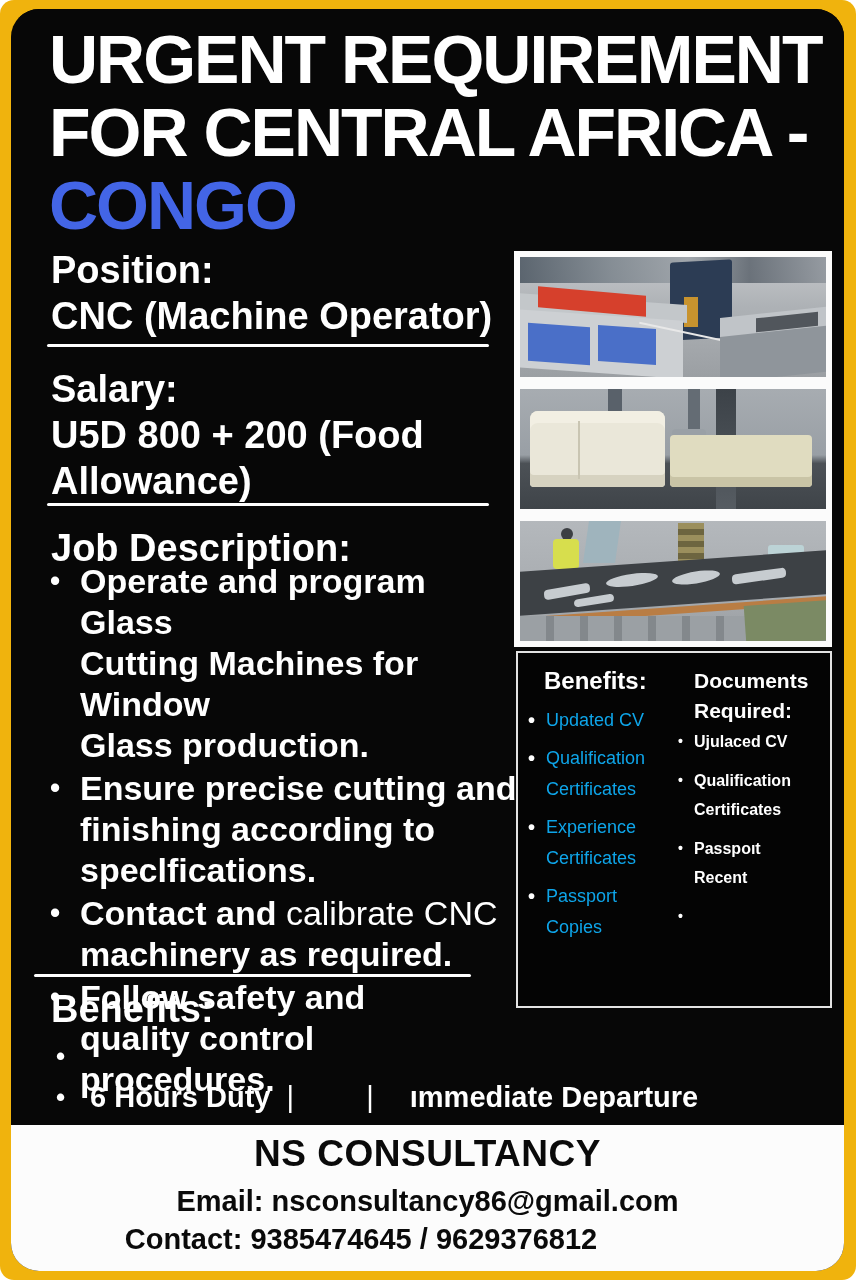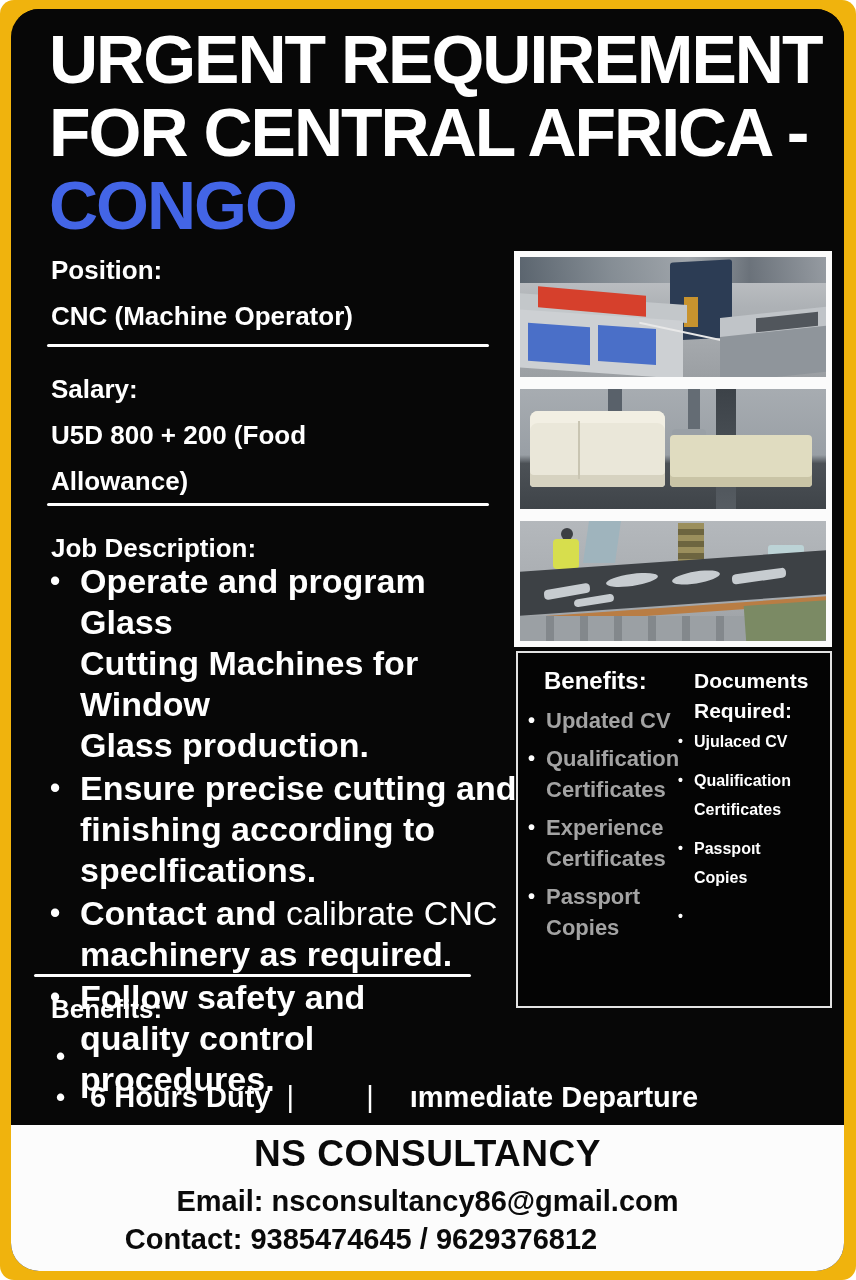--- a/index.html
+++ b/index.html
@@ -22,21 +22,21 @@
 
   
   .title {
     left:29px; top:14px; width:790px;
     color:#ffffff; font-size:68px; font-weight:800; letter-spacing:-2px;
     line-height:73px;
   }
   .title .congo { color:#4365E6; }
 
   
-  .h1w { color:#ffffff; font-size:26px; font-weight:700; line-height:46px; }
+  .h1w { color:#ffffff; font-size:38px; font-weight:700; line-height:46px; }
   .divider { height:3px; background:#ffffff; border-radius:2px; }
 
   .bullets { left:30px; top:552px; width:468px; }
   .bullet-row { display:flex; align-items:flex-start; margin-bottom:2px; }
   .bullet-dot { color:#fff; font-size:29px; font-weight:700; line-height:41px; width:30px; flex:0 0 30px; }
   .bullet-text { color:#fff; font-size:34px; font-weight:700; line-height:41px; }
   .bullet-text .thin { font-weight:400; }
 
   .bbul { display:flex; align-items:flex-start; }
   .bbul .bullet-dot { width:34px; flex:0 0 34px; font-size:26px; }
@@ -98,21 +98,21 @@
   .docs-panel {
     left:496px; top:642px; width:316px; height:357px;
     background:#040404; border:2px solid #e3e3e3; box-sizing:border-box;
   }
   .dp-head-left { left:26px; top:14px; color:#fff; font-size:24px; font-weight:700; }
   .dp-head-right { left:176px; top:13px; color:#fff; font-size:21px; font-weight:700; line-height:30px; }
   .dp-col-left { left:10px; top:52px; width:160px; }
   .dp-col-right { left:160px; top:74px; width:150px; }
   .dp-item { display:flex; align-items:flex-start; margin-bottom:7px; }
   .dp-col-left .dp-dot { color:#fff; font-size:20px; font-weight:700; line-height:31px; width:18px; flex:0 0 18px; }
-  .dp-col-left .dp-text { color:#a3a3a3; font-size:22px; font-weight:700; line-height:31px; }
+  .dp-col-left .dp-text { color:#0ea5e9; font-size:18px; font-weight:400; line-height:31px; }
   .dp-col-right .dp-item { margin-bottom:10px; }
   .dp-col-right .dp-dot { color:#fff; font-size:14px; font-weight:700; line-height:29px; width:16px; flex:0 0 16px; }
   .dp-col-right .dp-text { color:#fff; font-size:16px; font-weight:700; line-height:29px; }
 
   
   .f-company { left:0; top:8px; width:833px; text-align:center; color:#0a0a0a; font-size:37px; font-weight:800; letter-spacing:0.5px; }
   .f-email   { left:0; top:60px; width:833px; text-align:center; color:#0a0a0a; font-size:29px; font-weight:700; }
   .f-contact { left:0; top:98px; width:700px; text-align:center; color:#0a0a0a; font-size:29px; font-weight:700; }
 </style>
 </head>
@@ -260,21 +260,21 @@
             <span class="dp-text prel">Ujulaced CV</span>
           </div>
           <div class="dp-item">
             <span class="dp-dot">•</span>
             <span class="dp-text prel">Qualification
 Certificates</span>
           </div>
           <div class="dp-item">
             <span class="dp-dot">•</span>
             <span class="dp-text prel">Passpoıt
-Copies</span>
+Recent</span>
           </div>
           <div class="dp-item">
             <span class="dp-dot">•</span>
           </div>
         </div>
       </div>
 
     </div>
 
     <div class="card-footer">

